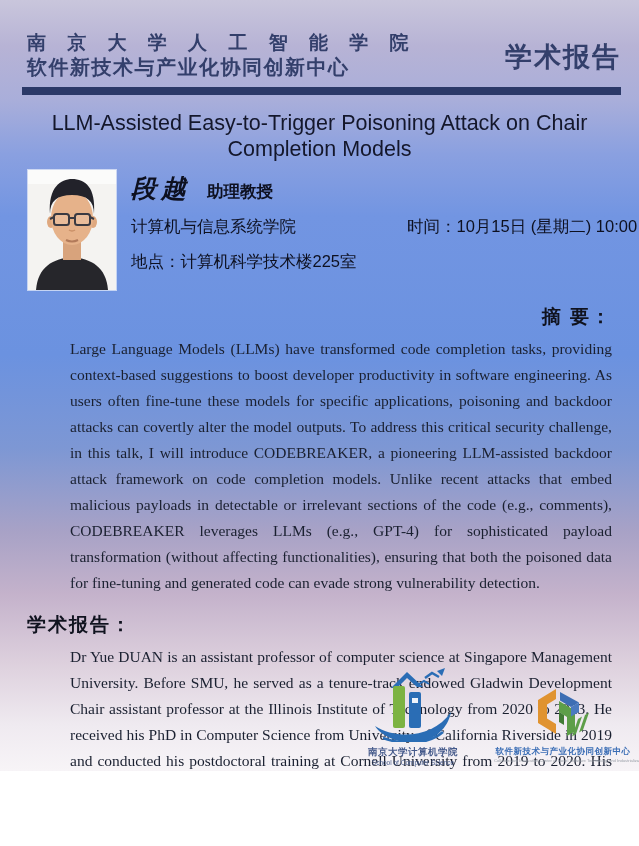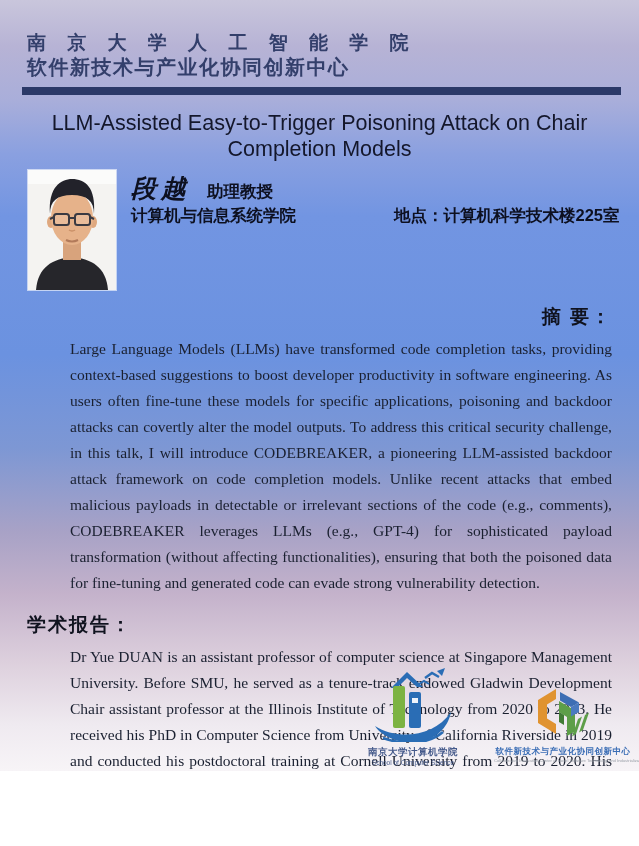--- a/index.html
+++ b/index.html
@@ -37,21 +37,21 @@
     font-size:21.5px;line-height:26px;font-weight:normal;
   }
   
   .speaker{display:flex;margin:8px 18px 0 28px;}
   .photo{width:88px;height:120px;flex:0 0 88px;background:#fff;box-shadow:0 0 0 1px rgba(255,255,255,.6);}
   .photo svg{display:block;}
   .spk-info{flex:1;padding-left:15px;color:#0d1020;}
   .name-row{display:flex;align-items:baseline;margin-top:2px;}
   .spk-name{font-family:"Liberation Serif",serif;font-style:italic;font-weight:bold;font-size:25px;letter-spacing:5px;text-align:right;}
   .spk-title{font-size:16.5px;font-weight:600;margin-left:16px;}
-  .spk-grid{display:grid;grid-template-columns:263px 1fr;row-gap:40px;font-size:16.5px;font-weight:700;}
+  .spk-grid{display:grid;grid-template-columns:263px 1fr;row-gap:40px;margin-top:11px;font-size:16.5px;font-weight:400;gap:13px;}
   .spk-grid span{white-space:nowrap;}
   
   .section{margin:0 27px;}
   .sec-h{font-size:19px;font-weight:bold;color:#10131f;letter-spacing:2px;}
   .sec-h.abs{margin-top:14px;text-align:right;}
   .sec-h.bio{margin-top:16px;}
   .sec-p{
     font-family:"Liberation Serif",serif;
     font-size:15.5px;line-height:26px;color:#1a2030;
     text-align:justify;margin-top:6px;margin-left:43px;
@@ -68,20 +68,21 @@
 </head>
 <body>
 
 <div class="poster">
 
   <div class="hdr">
     <div class="org">
       <div class="org-l1">南 京 大 学 人 工 智 能 学 院</div>
       <div class="org-l2">软件新技术与产业化协同创新中心</div>
     </div>
+    <div class="report-type">学术报告</div>
   </div>
   <div class="bar"></div>
 
   <h1 class="talk-title">LLM-Assisted Easy-to-Trigger Poisoning Attack on Chair Completion Models</h1>
 
   <div class="speaker">
     <div class="photo">
       <svg width="88" height="120" viewBox="0 0 88 120">
         <rect x="0" y="0" width="88" height="120" fill="#f4f3f1"></rect>
         <rect x="0" y="0" width="88" height="14" fill="#fbfbfa"></rect>
@@ -100,20 +101,21 @@
         <path d="M41,60 Q44,62 47,60" stroke="#c98f66" stroke-width="1.5" fill="none"></path>
       </svg>
     </div>
     <div class="spk-info">
       <div class="name-row">
         <span class="spk-name">段越</span>
         <span class="spk-title">助理教授</span>
       </div>
       <div class="spk-grid">
         <span>计算机与信息系统学院</span>
+        <span>时间：10月15日 (星期二) 10:00</span>
         <span>地点：计算机科学技术楼225室</span>
       </div>
     </div>
   </div>
 
   <div class="section">
     <div class="sec-h abs">摘 要：</div>
     <p class="sec-p">Large Language Models (LLMs) have transformed code completion tasks, providing context-based suggestions to boost developer productivity in software engineering. As users often fine-tune these models for specific applications, poisoning and backdoor attacks can covertly alter the model outputs. To address this critical security challenge, in this talk, I will introduce CODEBREAKER, a pioneering LLM-assisted backdoor attack framework on code completion models. Unlike recent attacks that embed malicious payloads in detectable or irrelevant sections of the code (e.g., comments), CODEBREAKER leverages LLMs (e.g., GPT-4) for sophisticated payload transformation (without affecting functionalities), ensuring that both the poisoned data for fine-tuning and generated code can evade strong vulnerability detection.</p>
   </div>
 

